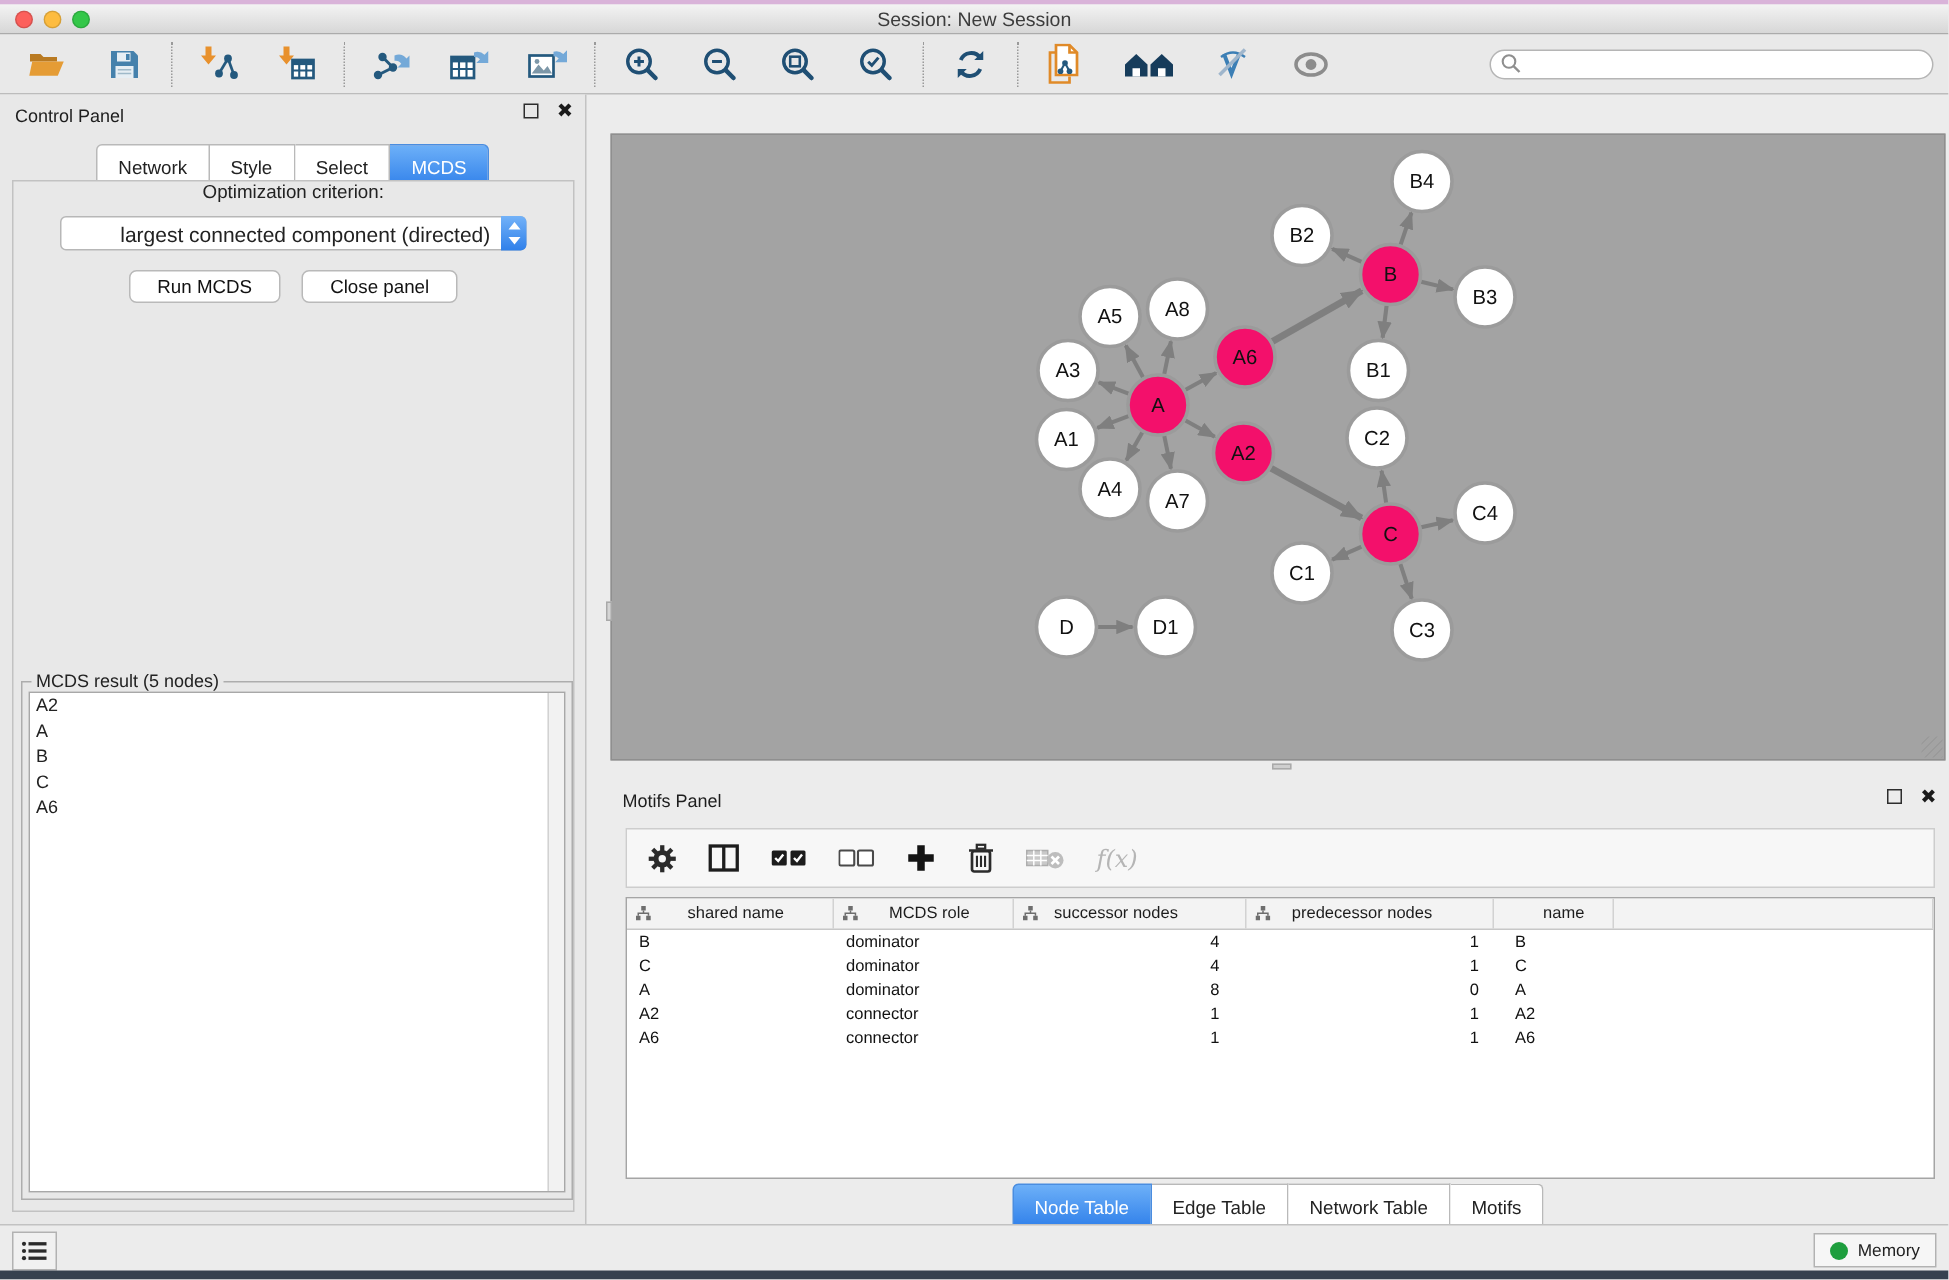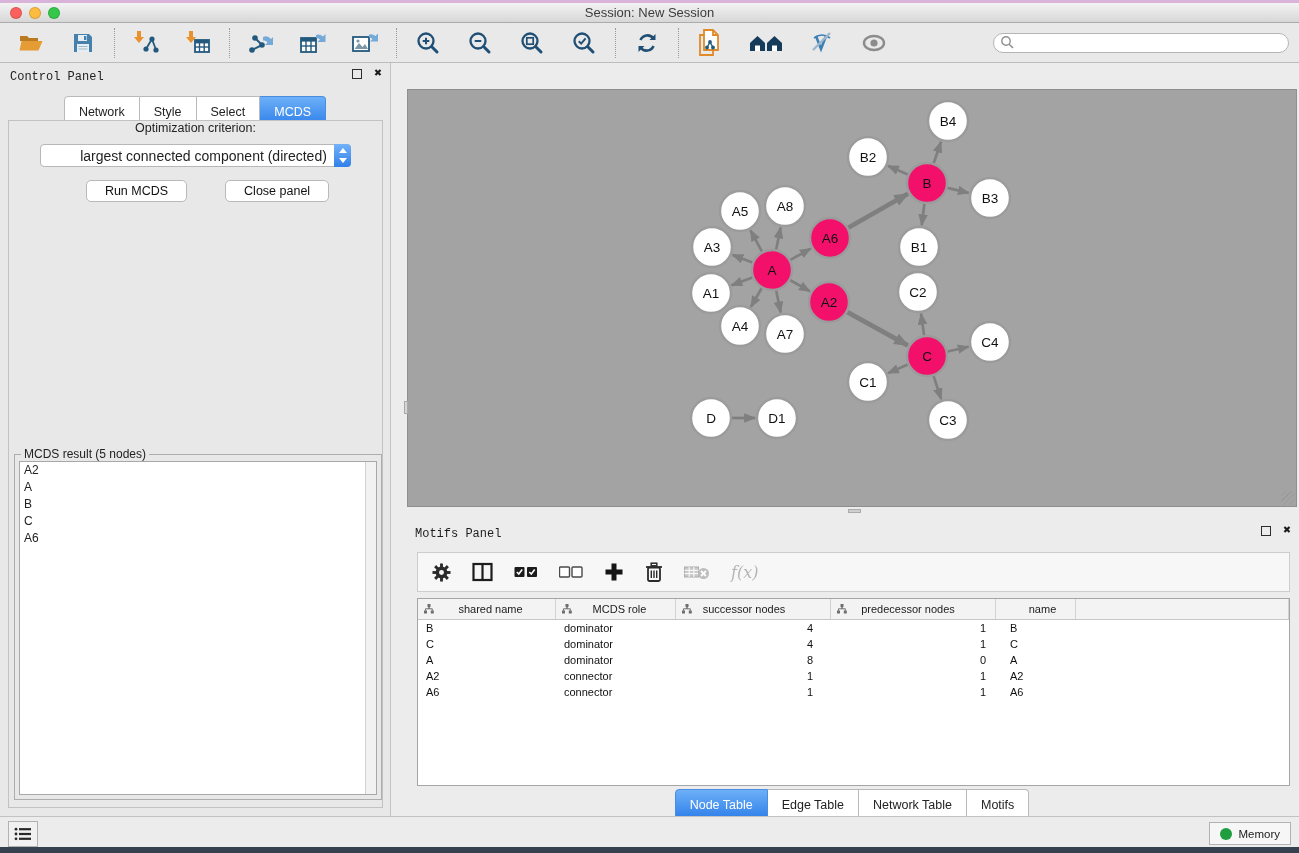--- a/index.html
+++ b/index.html
@@ -21,21 +21,21 @@
     border-bottom:1px solid #bcbcbc; display:flex; align-items:center; padding:0 10px 0 14px; }
   .tb-group { display:flex; align-items:center; gap:22px; padding:0 16px; }
   .tb-sep { width:1px; height:30px; border-left:1px dotted #9a9a9a; }
   .tb-btn { display:flex; align-items:center; justify-content:center; width:30px; height:30px; }
   .searchbox { margin-left:auto; width:296px; height:20px; background:#fff; border:1px solid #b5b5b5;
     border-radius:10px; display:flex; align-items:center; padding-left:6px; }
   .searchbox input { border:none; outline:none; font-size:12px; width:260px; background:transparent; }
 
   
   .control-panel { position:absolute; left:0; top:63px; width:391px; height:753px; background:#e8e8e8; border-right:1px solid #c3c3c3; }
-  .panel-head { position:relative; height:27px; display:flex; align-items:center; padding:0 10px;font-family:Liberation Mono, monospace; }
+  .panel-head { position:relative; height:27px; display:flex; align-items:center; padding:0 10px; }
   .panel-head .ph-title { font-size:12px; color:#1d1d1d; }
   .ph-icons { position:absolute; right:8px; top:6px; display:flex; gap:12px; align-items:center; }
   .float-ic { width:10px; height:10px; border:1.6px solid #2d2d2d; display:inline-block; }
   .close-ic { font-size:13px; font-weight:bold; color:#1a1a1a; line-height:10px; }
   .cp-tabs { position:absolute; left:0; top:33px; width:100%; display:flex; justify-content:center; }
   .seg-tab { height:32px; padding:0 14px; background:#fff; border:1px solid #b9b9b9; border-left:none;
     font-size:12.5px; display:flex; align-items:center; color:#222; }
   .seg-tab:first-child { border-left:1px solid #b9b9b9; border-radius:4px 0 0 4px; }
   .seg-tab:last-child { border-radius:0 4px 4px 0; }
   .seg-tab.active { background:linear-gradient(#6db0f8,#2c7de9); color:#fff; border-color:#4a8de0; }
@@ -44,21 +44,21 @@
   .selectwrap { position:relative; margin:9px auto 0; width:311px; height:23px; background:#fff;
     border:1px solid #b7b7b7; border-radius:4px; display:flex; align-items:center; }
   .selectwrap .sel-text { flex:1; text-align:center; font-size:14px;margin-left:32px; }
   .spinner { width:17px; height:23px; margin-right:-1px; border-radius:0 4px 4px 0;
     background:linear-gradient(#73b2f8,#2f80ea); position:relative; }
   .spinner:before, .spinner:after { content:""; position:absolute; left:4.5px; border-left:4px solid transparent; border-right:4px solid transparent; }
   .spinner:before { top:4px; border-bottom:5px solid #fff; }
   .spinner:after { bottom:4px; border-top:5px solid #fff; }
   .cp-buttons { margin-top:13px; display:flex; justify-content:center; gap:14px; }
   .mac-btn { height:22px; padding:0 18px; background:#fff; border:1px solid #b9b9b9; border-radius:5px;
-    font-size:12.5px; display:flex; align-items:center; color:#111;margin-left:24px; }
+    font-size:12.5px; display:flex; align-items:center; color:#111; }
   .result-fs { position:absolute; left:14px; top:391px; width:368px; height:346px;
     border:1px solid #adadad; background:#e8e8e8; }
   .result-legend { position:absolute; left:6px; top:-8px; background:#e8e8e8; padding:0 3px; font-size:12px; }
   .result-list { position:absolute; left:4px; right:4px; top:6px; bottom:4px; background:#fff; border:1px solid #a8a8a8; overflow:hidden; }
   .result-scroll { position:absolute; right:0; top:0; bottom:0; width:11px; background:#f2f2f2; border-left:1px solid #d2d2d2; }
   .result-item { font-size:12px; line-height:17px; padding-left:4px; }
 
   
   .net-window { position:absolute; left:405px; top:63px; width:894px; height:452px; }
   .net-titlebar { height:26px; background:linear-gradient(#f1f1f1,#d3d3d3); border:1px solid #a5a5a5;

